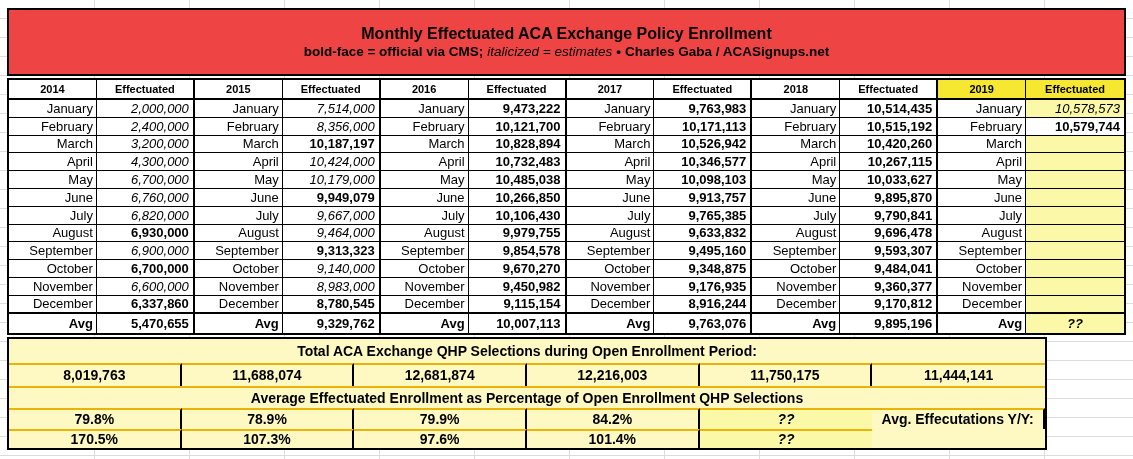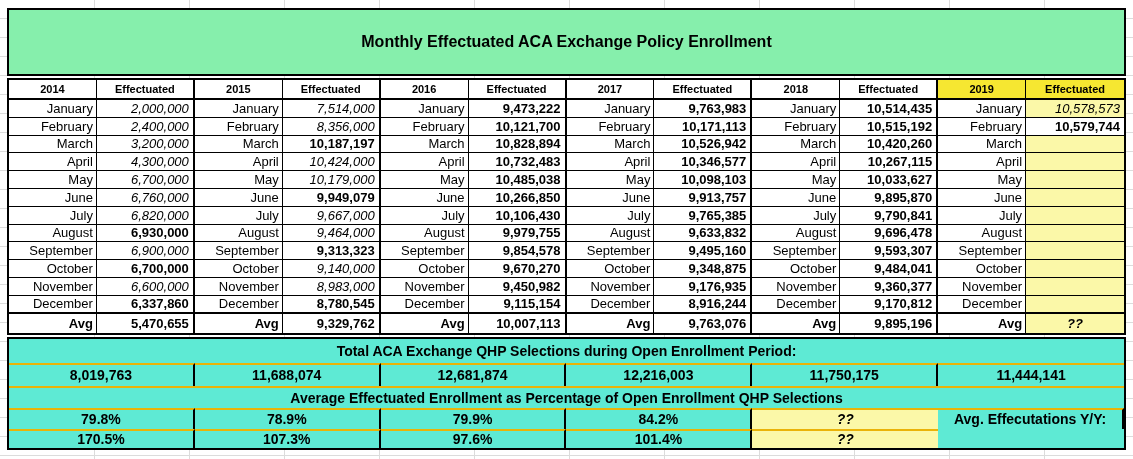--- a/index.html
+++ b/index.html
@@ -12,21 +12,21 @@
   
   .gridbg{
     position:absolute;inset:0;
     background-image:
       repeating-linear-gradient(to right, transparent 0px, transparent 94px, #dcdcdc 94px, #dcdcdc 95px),
       repeating-linear-gradient(to bottom, transparent 0px, transparent 18px, #dcdcdc 18px, #dcdcdc 19px);
   }
   .sheet{position:absolute;left:7px;top:8px;width:1119px;}
   .titlebox{
     box-sizing:border-box;width:1119px;height:68px;
-    border:2px solid #000;background:#86efac;
+    border:2px solid #000;background:#ef4444;
     display:flex;flex-direction:column;align-items:center;justify-content:center;gap:1px;
   }
   .title{font-size:16px;font-weight:bold;}
   .subtitle{font-size:13.5px;}
   .subtitle span{margin:0 2px;}
   .b{font-weight:bold;}
   .i{font-style:italic;}
   
   .mg{
     box-sizing:border-box;width:1119px;margin-top:2px;
@@ -47,22 +47,22 @@
   .mg .lastcol{border-right:none;}
   .mg .decrow{border-bottom-width:2px;}
   .mg .avgrow{border-bottom:none;font-weight:bold;}
   .est{font-style:italic;}
   .off{font-weight:bold;}
   .unk{font-style:italic;font-weight:bold;justify-content:center !important;padding-right:0 !important;}
   .hl{background:var(--hl-light,#FBF8A8);}
   .hlStrong{background:var(--hl-strong,#F6E731);}
   
   .bg{
-    box-sizing:border-box;width:1119px;margin-top:2px;
-    border:2px solid #000;background:#5eead4;
+    box-sizing:border-box;width:1040px;margin-top:2px;
+    border:2px solid #000;background:#fef9c3;
     display:grid;
     grid-template-columns:repeat(6,1fr);
     grid-template-rows:24px 23px 22px 21px 19px;
   }
   .bg .cell{
     box-sizing:border-box;display:flex;align-items:center;justify-content:center;
     border-right:2px solid #000;border-top:2px solid #eab308;
     font-size:14px;font-weight:bold;white-space:nowrap;overflow:hidden;
   }
   .bg .merged{grid-column:1 / -1;border-right:none;}
@@ -70,20 +70,23 @@
   .bg .lastcol{border-right:none;}
 </style>
 </head>
 <body>
 
 <div class="gridbg"></div>
 
 <div class="sheet">
   <div class="titlebox">
     <div class="title">Monthly Effectuated ACA Exchange Policy Enrollment</div>
+    <div class="subtitle">
+      <span class="b">bold-face = official via CMS;</span><span class="i">italicized = estimates</span><span class="b">•</span><span class="b">Charles Gaba / ACASignups.net</span>
+    </div>
   </div>
 
   <div class="mg" id="month-grid">
       <div class="cell hdr">2014</div>
       <div class="cell hdr pairend">Effectuated</div>
       <div class="cell hdr">2015</div>
       <div class="cell hdr pairend">Effectuated</div>
       <div class="cell hdr">2016</div>
       <div class="cell hdr pairend">Effectuated</div>
       <div class="cell hdr">2017</div>

